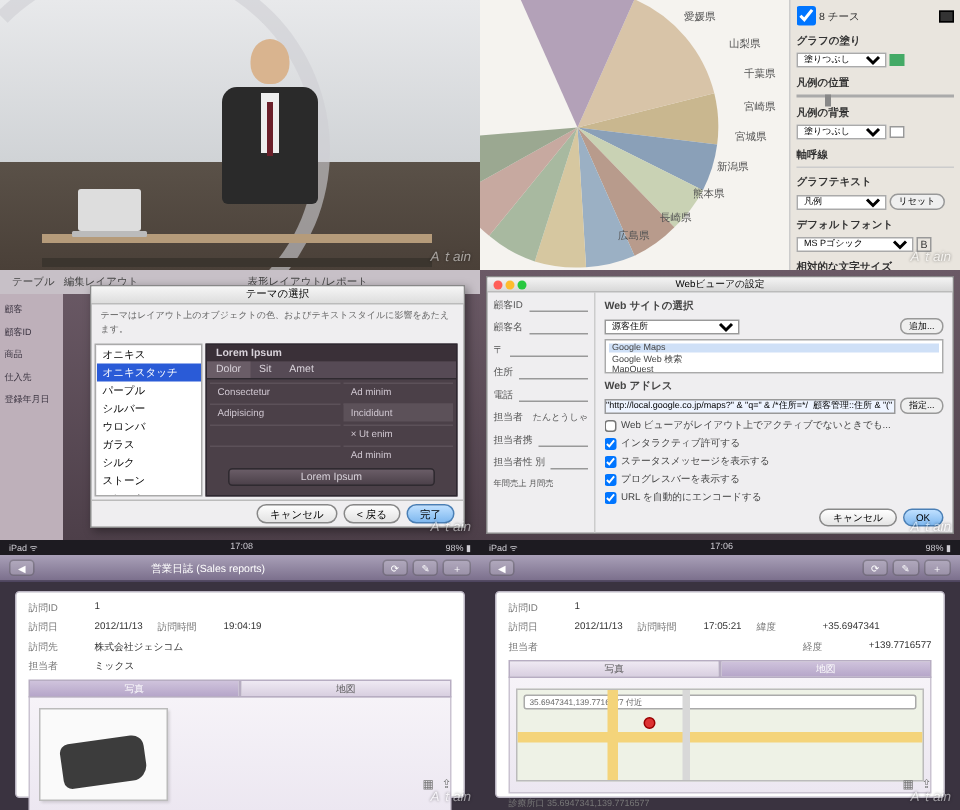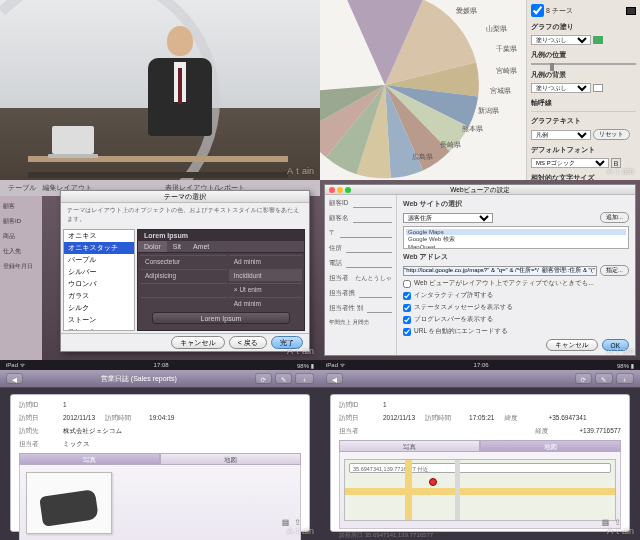--- a/index.html
+++ b/index.html
@@ -1,19 +1,19 @@
 <!DOCTYPE html>
 <html><head>
 <meta charset="utf-8">
 <style>
   * { box-sizing: border-box; margin: 0; padding: 0; }
   body { width: 640px; height: 540px; font-family: "Hiragino Kaku Gothic Pro", sans-serif; font-size: 8px; background: #333; overflow: hidden; }
   .grid { display: grid; grid-template-columns: 1fr 1fr; grid-template-rows: 180px 180px 180px; width: 640px; height: 540px; }
   .pane { position: relative; overflow: hidden; }
-  .watermark { position: absolute; right: 6px; bottom: 2px; color: #fff; opacity: .5; font-size: 9px; text-shadow: 0 0 2px #000; }
+  .watermark { position: absolute; right: 6px; bottom: 2px; color: #fff; opacity: .5; font-style: italic; font-size: 9px; text-shadow: 0 0 2px #000; }
 
   
   .p1 { background: linear-gradient(#e8e9eb, #d0d3d6 60%, #5a5148 60%, #4a4038); }
   .p1 .arc { position:absolute; left:-40px; top:-30px; width:260px; height:260px; border:10px solid #cfcfd4; border-radius:50%; border-left-color:transparent; border-bottom-color:transparent; opacity:.6;}
   .p1 .desk { position:absolute; left:28px; bottom:18px; width:260px; height:6px; background:#b59b7a; box-shadow:0 16px 0 #3b352e;}
   .p1 .laptop { position:absolute; left:52px; bottom:26px; width:42px; height:28px; background:#ddd; border-radius:2px;}
   .p1 .laptop::after{content:"";position:absolute;left:-4px;bottom:-4px;width:50px;height:4px;background:#bbb;border-radius:1px;}
   .p1 .man { position:absolute; left:140px; bottom:24px; width:80px; height:130px;}
   .p1 .man .head{width:26px;height:30px;background:#d9b48f;border-radius:50% 50% 45% 45%;margin:0 auto;}
   .p1 .man .body{width:64px;height:78px;background:#2a2a2a;margin:2px auto 0;border-radius:10px 10px 4px 4px;position:relative;}

